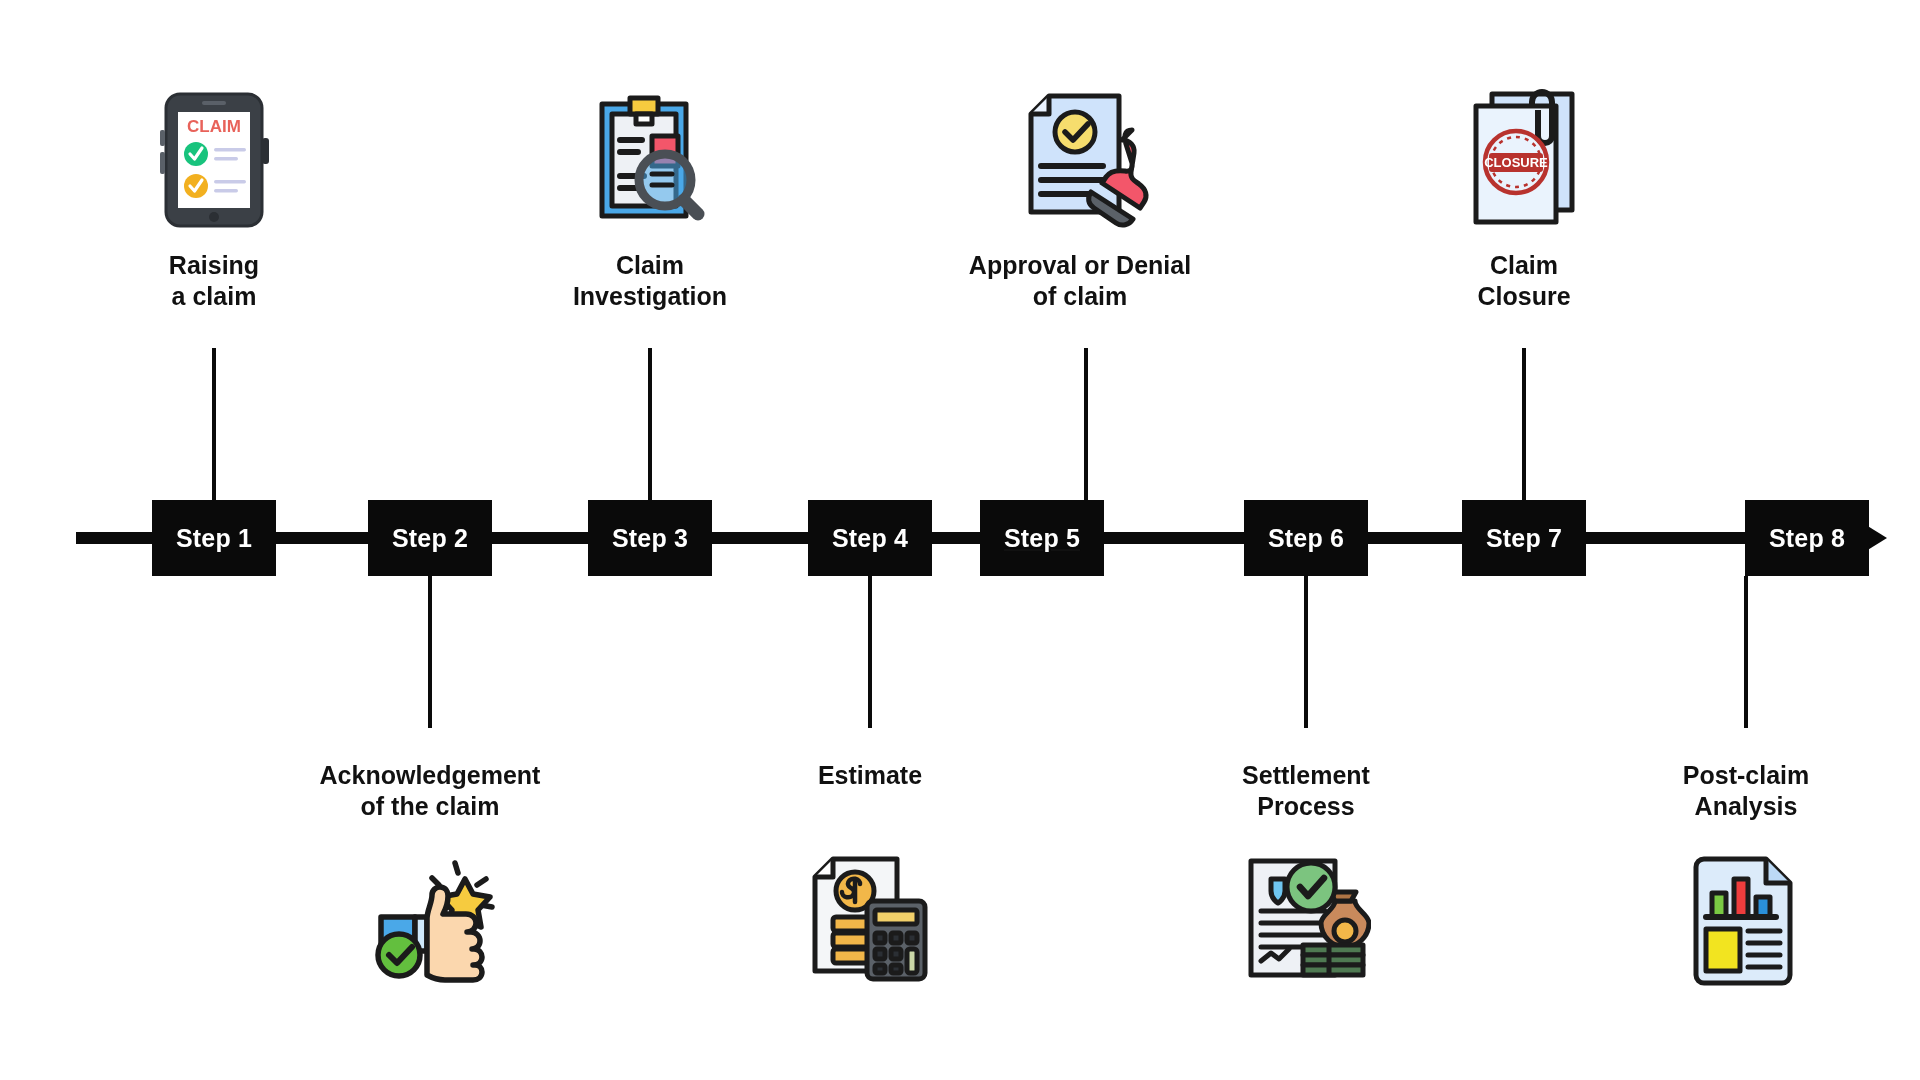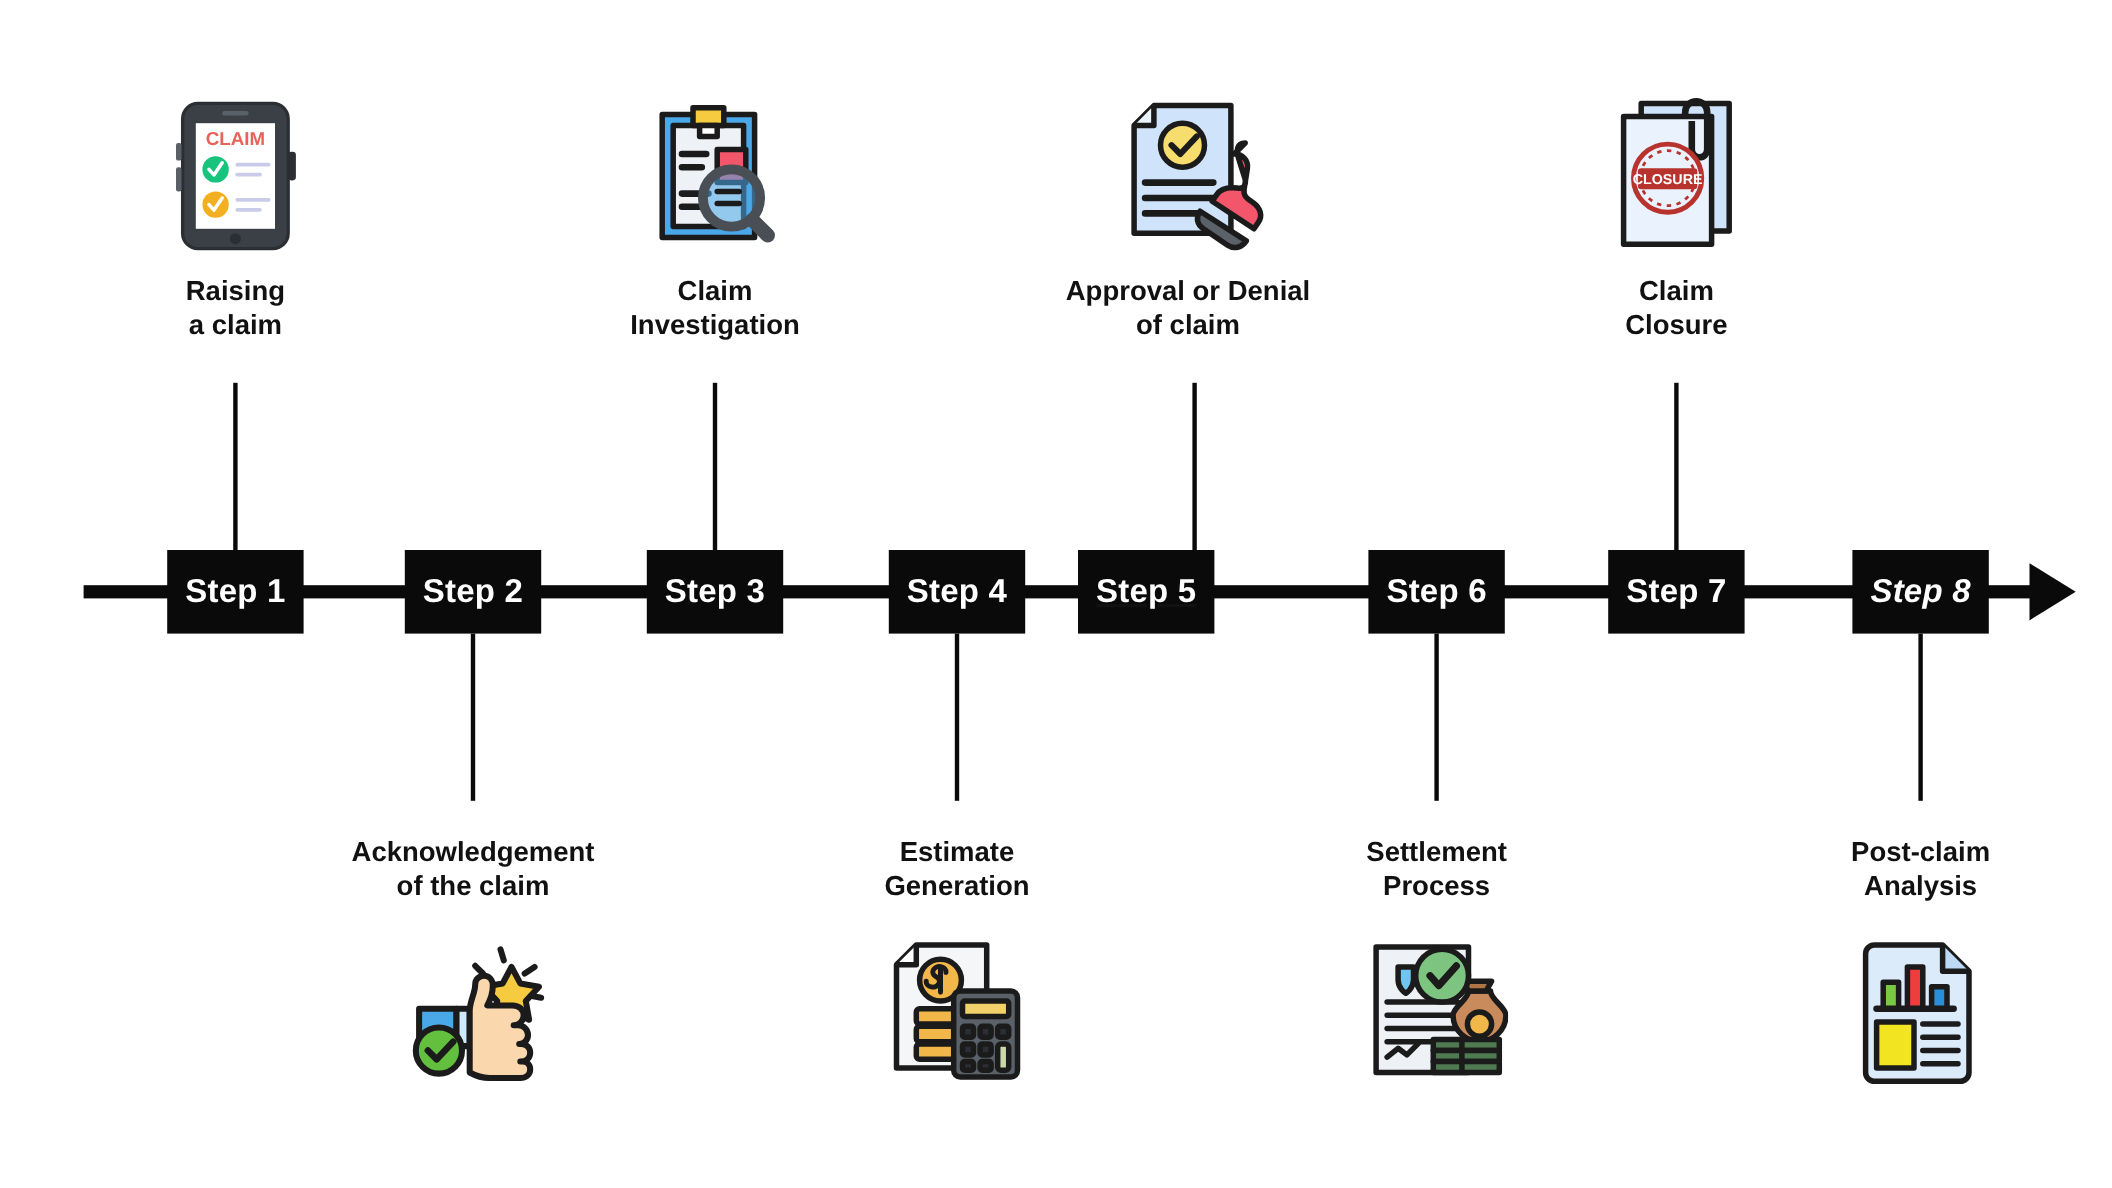--- a/index.html
+++ b/index.html
@@ -10,21 +10,21 @@
 
   
   .axis-line { position:absolute; left:76px; top:532px; width:1780px; height:12px; background:#0a0a0a; }
   .axis-arrow { position:absolute; left:1845px; top:512px; width:0; height:0;
                 border-top:26px solid transparent; border-bottom:26px solid transparent;
                 border-left:42px solid #0a0a0a; }
 
   
   .step-box { position:absolute; top:500px; width:124px; height:76px; background:#0a0a0a;
               display:flex; align-items:center; justify-content:center; }
-  .step-box span { color:#ffffff; font-size:30px; font-weight:bold; letter-spacing:.2px;
+  .step-box span { color:#ffffff; font-size:25px; font-weight:bold; letter-spacing:.2px;
                    font-family:"Liberation Sans", sans-serif; white-space:nowrap; }
 
   
   .conn { position:absolute; width:4px; background:#0a0a0a; }
   .conn.up   { top:348px; height:152px; }
   .conn.down { top:576px; height:152px; }
 
   
   .lbl { position:absolute; width:320px; text-align:center; font-size:25px; font-weight:bold;
          line-height:1.25; color:#111111; font-family:"Liberation Sans", sans-serif; }
@@ -122,21 +122,20 @@
   <div class="step-box" style="left:588px;">
     <span>Step 3</span>
   </div>
 
   <div class="step-box" style="left:808px;">
     <span>Step 4</span>
   </div>
   <div class="conn down" style="left:868px;"></div>
   <div class="lbl bottom" style="left:710px;">
     <div>Estimate</div>
-    <div>Generation</div>
   </div>
   <div class="icon-wrap bottom" style="left:790px;">
     <svg width="130" height="130" viewBox="0 0 130 130">
       <g stroke="#1b1b1b" stroke-width="5" stroke-linejoin="round">
         <path d="M10 22 L28 4 H92 V116 H10z" fill="#f4f6f8"></path>
         <path d="M28 4 v18 H10" fill="#ffffff"></path>
         <circle cx="50" cy="36" r="19" fill="#f2b749"></circle>
         <path d="M50 25 v22 M55 29 a6 5 0 1 0 -9 4 a6 5 0 1 1 -9 4" fill="none" stroke-width="4.5" stroke-linecap="round"></path>
         <rect x="28" y="62" width="44" height="14" rx="3" fill="#f2b749"></rect>
         <rect x="28" y="78" width="44" height="14" rx="3" fill="#f2b749"></rect>
@@ -225,21 +224,21 @@
   </div>
   <div class="lbl top" style="left:1364px;">
     <div>Claim</div>
     <div>Closure</div>
   </div>
   <div class="conn up" style="left:1522px;"></div>
   <div class="step-box" style="left:1462px;">
     <span>Step 7</span>
   </div>
 
-  <div class="step-box" style="left:1684px;font-style:italic;">
+  <div class="step-box" style="left:1745px;">
     <span>Step 8</span>
   </div>
   <div class="conn down" style="left:1744px;"></div>
   <div class="lbl bottom" style="left:1586px;">
     <div>Post-claim</div>
     <div>Analysis</div>
   </div>
   <div class="icon-wrap bottom" style="left:1666px;">
     <svg width="120" height="135" viewBox="0 0 120 135">
       <g stroke="#1b1b1b" stroke-width="5" stroke-linejoin="round">

